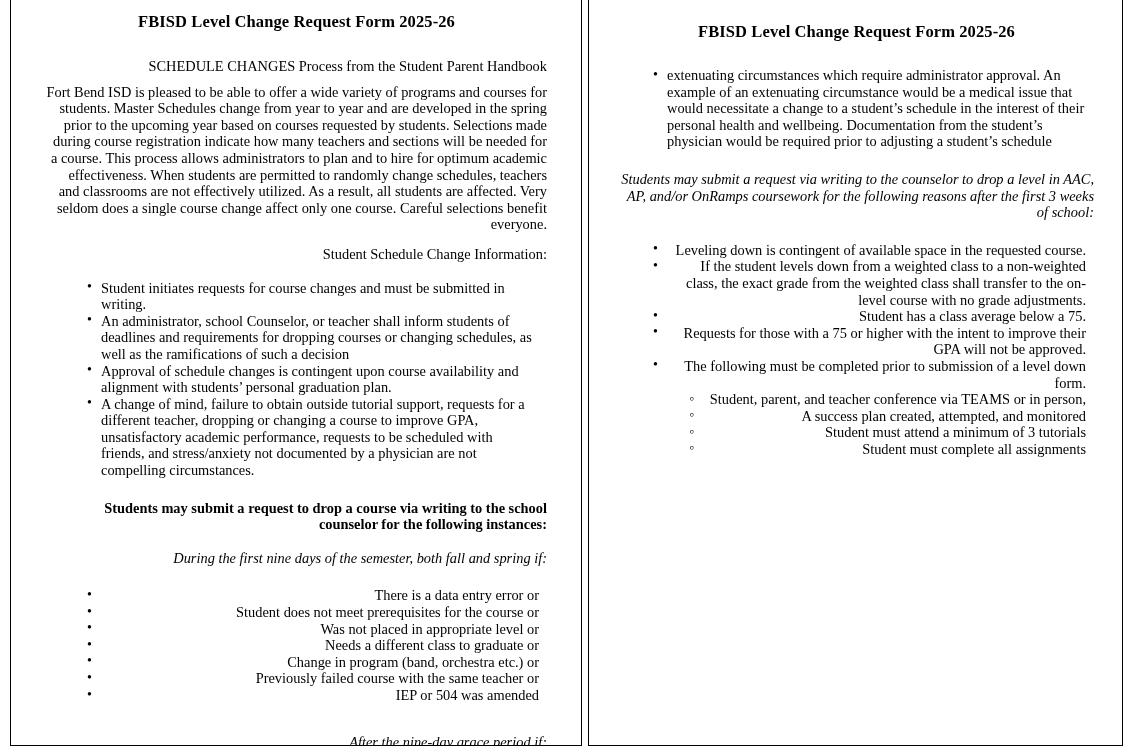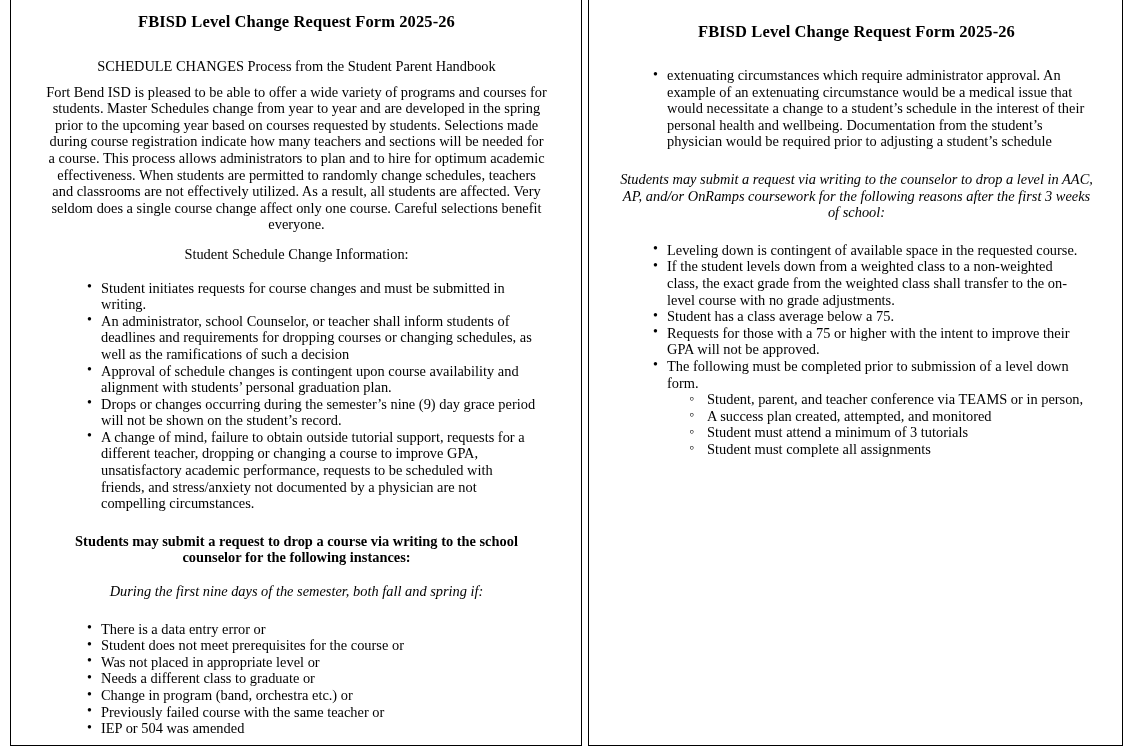--- a/index.html
+++ b/index.html
@@ -53,21 +53,21 @@
     padding: 0;
   }
   .title-right {
     margin-top: 14px;
   }
   p.body-text {
     margin: 0;
     padding: 0;
     font-size: 14.4px;
     line-height: 16.6px;
-    text-align: center;
+    text-align: right;
   }
   .spacer-sm { height: 9px; }
   .spacer-md { height: 13px; }
   .spacer-lg { height: 17px; }
   .spacer-xl { height: 22px; }
   .spacer-intro { height: 26px; }
   .bold { font-weight: bold; }
   .italic { font-style: italic; }
 
   ul.bullets {
@@ -85,20 +85,21 @@
   ul.bullets > li::before {
     content: "\2022";
     position: absolute;
     left: 33px;
     top: -0.5px;
     font-size: 14px;
     line-height: 16.6px;
   }
   ul.bullets.tight > li {
     margin-bottom: 0;
+    text-align: right;
   }
   ul.bullets.right-col > li {
     padding-left: 40px;
   }
   ul.bullets.right-col > li::before {
     left: 26px;
   }
   ul.subbullets {
     list-style: none;
     margin: 0;
@@ -141,21 +142,20 @@
       <div class="spacer-md"></div>
 
       <p class="body-text">Student Schedule Change Information:</p>
 
       <div class="spacer-sm"></div>
 
       <ul class="bullets">
         <li>Student initiates requests for course changes and must be submitted in writing.</li>
         <li>An administrator, school Counselor, or teacher shall inform students of deadlines and requirements for dropping courses or changing schedules, as well as the ramifications of such a decision</li>
         <li>Approval of schedule changes is contingent upon course availability and alignment with students’ personal graduation plan.</li>
-        <li>Drops or changes occurring during the semester’s nine (9) day grace period will not be shown on the student’s record.</li>
         <li>A change of mind, failure to obtain outside tutorial support, requests for a different teacher, dropping or changing a course to improve GPA, unsatisfactory academic performance, requests to be scheduled with friends, and stress/anxiety not documented by a physician are not compelling circumstances.</li>
       </ul>
 
       <div class="spacer-md"></div>
 
       <p class="body-text bold">Students may submit a request to drop a course via writing to the school counselor for the following instances:</p>
 
       <div class="spacer-lg"></div>
 
       <p class="body-text italic">During the first nine days of the semester, both fall and spring if:</p>

